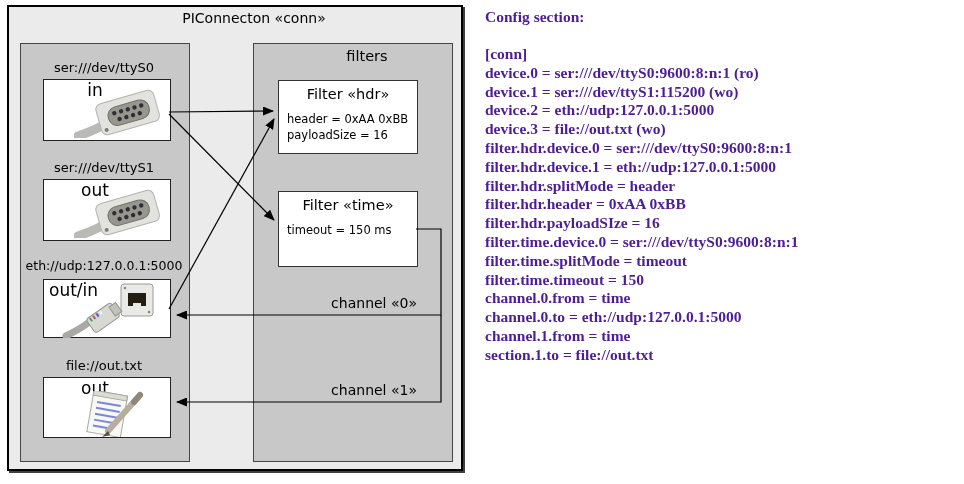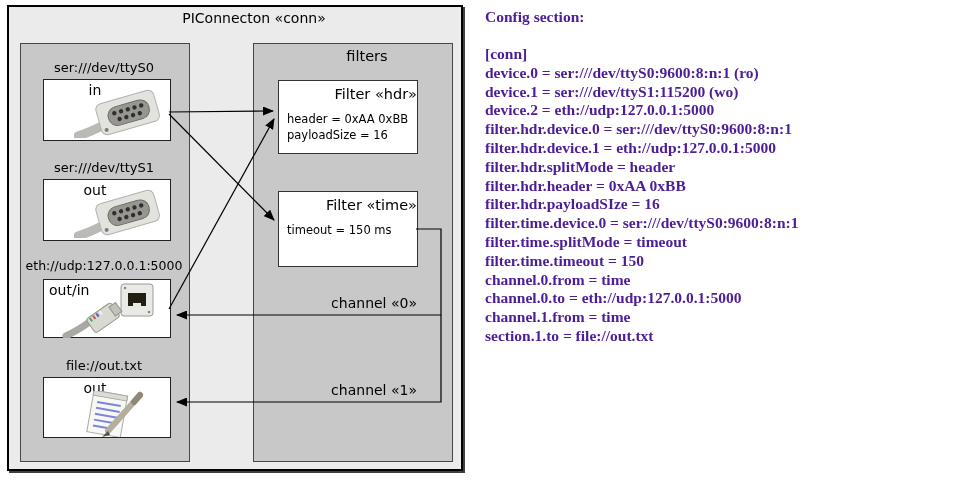--- a/index.html
+++ b/index.html
@@ -23,31 +23,31 @@
   .dev-label.l1{top:160px;}
   .dev-label.l2{top:258px;font-size:12.5px;}
   .dev-label.l3{top:358px;}
 
   .device-box{position:absolute;left:43px;width:126px;background:#fff;
               border:1.5px solid #222;}
   .device-box.b0{top:79px;height:60px;}
   .device-box.b1{top:179px;height:60px;}
   .device-box.b2{top:279px;height:57px;}
   .device-box.b3{top:377px;height:59px;}
-  .dir{position:absolute;top:0;font-size:14px;line-height:20px;}
+  .dir{position:absolute;top:0;font-size:17px;line-height:20px;}
   .dir-center{left:0;right:0;text-align:center;transform:translateX(-12px);}
   .dir-left{left:5px;}
 
   .icon-abs{position:absolute;}
 
   .filter-box{position:absolute;left:278px;width:138px;background:#fff;
               border:1px solid #333;}
   .filter-box.f0{top:80px;height:72px;}
   .filter-box.f1{top:191px;height:74px;}
-  .filter-title{text-align:right;font-size:14.5px;margin-top:5px;}
+  .filter-title{text-align:center;font-size:14.5px;margin-top:5px;}
   .filter-attrs{margin:9px 0 0 8px;font-size:11.5px;line-height:16px;}
 
   .channel-label{position:absolute;width:120px;text-align:right;font-size:14px;}
   .channel-label.c0{left:297px;top:295px;}
   .channel-label.c1{left:297px;top:382px;}
 
   svg.connections{position:absolute;left:0;top:0;width:964px;height:484px;
                   pointer-events:none;}
 
   
@@ -190,20 +190,21 @@
     </g>
   </svg>
 
   <div class="config">
     <div class="config-heading">Config section:</div>
     <div class="config-lines">
       <div class="config-line">[conn]</div>
       <div class="config-line">device.0 = ser:///dev/ttyS0:9600:8:n:1 (ro)</div>
       <div class="config-line">device.1 = ser:///dev/ttyS1:115200 (wo)</div>
       <div class="config-line">device.2 = eth://udp:127.0.0.1:5000</div>
+      <div class="config-line">device.3 = file://out.txt (wo)</div>
       <div class="config-line">filter.hdr.device.0 = ser:///dev/ttyS0:9600:8:n:1</div>
       <div class="config-line">filter.hdr.device.1 = eth://udp:127.0.0.1:5000</div>
       <div class="config-line">filter.hdr.splitMode = header</div>
       <div class="config-line">filter.hdr.header = 0xAA 0xBB</div>
       <div class="config-line">filter.hdr.payloadSIze = 16</div>
       <div class="config-line">filter.time.device.0 = ser:///dev/ttyS0:9600:8:n:1</div>
       <div class="config-line">filter.time.splitMode = timeout</div>
       <div class="config-line">filter.time.timeout = 150</div>
       <div class="config-line">channel.0.from = time</div>
       <div class="config-line">channel.0.to = eth://udp:127.0.0.1:5000</div>

